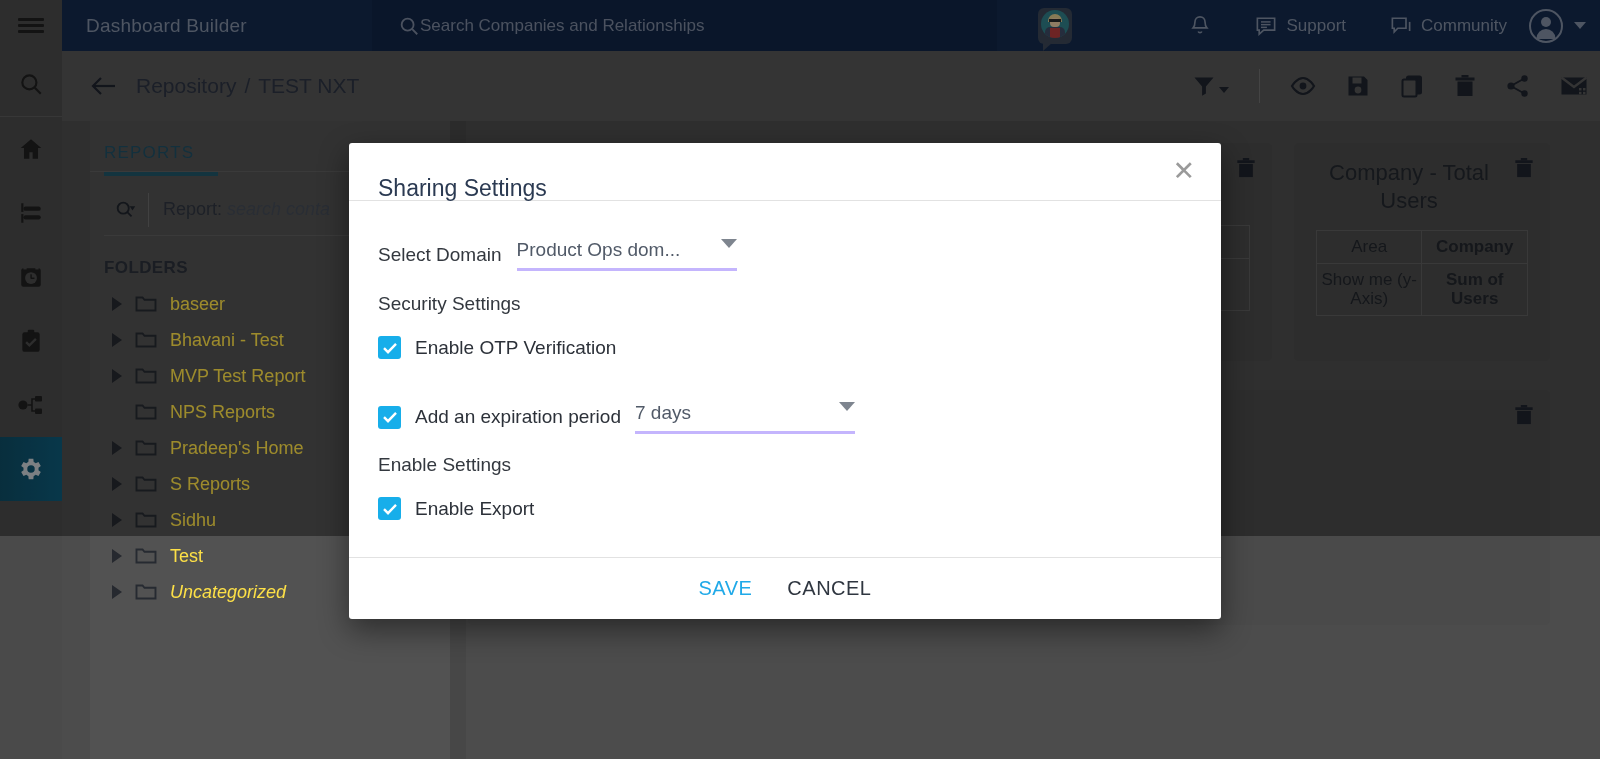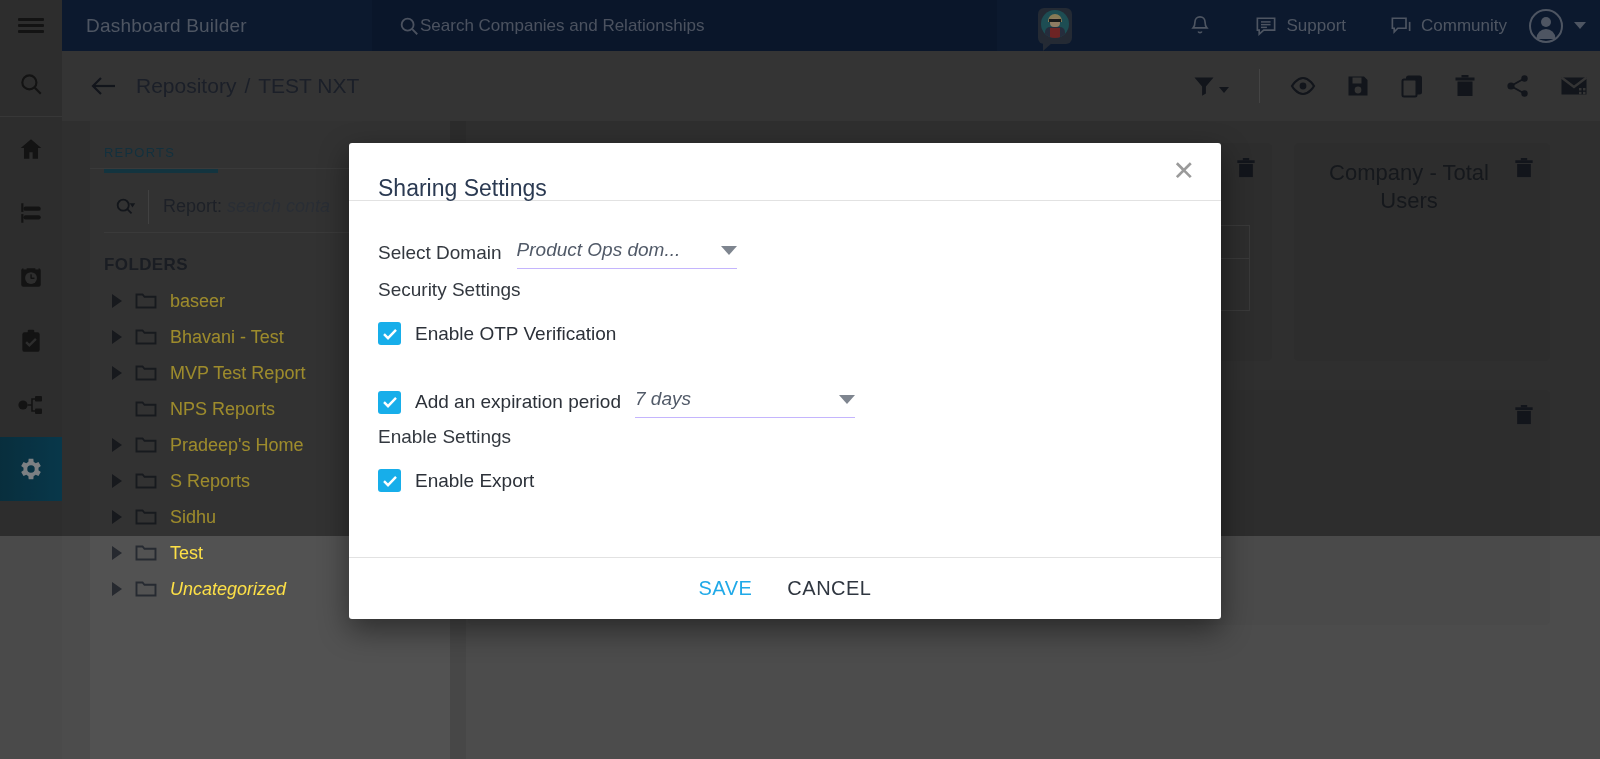--- a/index.html
+++ b/index.html
@@ -89,21 +89,21 @@
   
   .workarea {
     position: absolute; left: 62px; top: 121px; width: 1538px; height: 638px;
     background: #4c4c4c;
   }
   .left-panel {
     position: absolute; left: 90px; top: 121px; width: 360px; height: 638px;
     background: #525252;
   }
   .tabs-row { padding: 22px 0 0 14px; }
-  .tab-label { color: #1f4e63; font-size: 13px; letter-spacing: 1.2px; display: inline-block; padding-bottom: 12px; }
+  .tab-label { color: #1f4e63; font-size: 17px; letter-spacing: 1.2px; display: inline-block; padding-bottom: 12px; }
   .tab-underline { width: 114px; height: 4px; background: #1f5467; margin-left: 14px; }
   .tab-rule { height: 1px; background: #5e5e5e; margin-top: -4px; }
   .searchrow {
     display: flex; align-items: center; height: 52px; margin: 8px 14px 0 14px;
     border-bottom: 1px solid #5e5e5e;
   }
   .searchrow .mag { width: 44px; display:flex; align-items:center; justify-content:center; }
   .searchrow .sep { width: 1px; height: 34px; background: #6a6a6a; }
   .searchrow .txt { padding-left: 14px; color: #2f3540; font-size: 18px; white-space: nowrap; }
   .searchrow .txt i { color: #434a55; }
@@ -148,26 +148,26 @@
   .modal-foot {
     height: 62px; border-top: 1px solid #e2e2e2;
     display: flex; align-items: center; justify-content: center; gap: 35px; text-align: right;
   }
   .btn-save { color: #20a9e8; font-size: 20px; letter-spacing: .5px; cursor: pointer; }
   .btn-cancel { color: #2f3640; font-size: 20px; letter-spacing: .5px; cursor: pointer; }
 
   .field-row { display: flex; align-items: flex-end; }
   .field-label { color: #33383f; font-size: 19px; padding-bottom: 5px; }
   .select-ctl {
-    margin-left: 15px; width: 220px; border-bottom: 1px solid #c4b5fd;
-    display: flex; align-items: center; padding-bottom: 7px; font-style: italic;
+    margin-left: 15px; width: 220px; border-bottom: 3px solid #c4b5fd;
+    display: flex; padding-bottom: 7px;
   }
   .select-ctl .val { color: #515a68; font-size: 19px; }
   .select-ctl .dd { margin-left: auto; width:0;height:0;border-left:8px solid transparent;border-right:8px solid transparent;border-top:9px solid #7e858f;}
-  .section-label { color: #33383f; font-size: 19px; margin-top: 10px; }
+  .section-label { color: #33383f; font-size: 19px; margin-top: 22px; }
   .check-row { display: flex; align-items: center; margin-top: 21px; }
   .cbox {
     width: 23px; height: 23px; border-radius: 3px; background: #17aeea;
     display: flex; align-items: center; justify-content: center; flex: 0 0 23px;
   }
   .cbox svg { display: block; }
   .check-label { color: #2c3139; font-size: 19px; margin-left: 14px; }
   .select-ctl.wide { width: 220px; margin-left: 14px; margin-bottom: -2px; }
   .spacer-lg { height: 22px; }
 
@@ -509,20 +509,32 @@
 
     <div class="card" style="left:1294px;top:143px;width:256px;height:218px;">
       <span class="card-trash">
         <svg width="20" height="22" viewBox="0 0 22 24" fill="#1d222c">
           <rect x="1.5" y="3.5" width="19" height="3"></rect>
             <rect x="7.5" y="1" width="7" height="2.5"></rect>
             <path d="M3.5 7.5h15v14.5h-15z"></path>
         </svg>
       </span>
       <div class="card-title">Company - Total Users</div>
+      <table class="minitable">
+        <tbody>
+            <tr>
+          <td>Area</td>
+          <td class="b">Company</td>
+        </tr>
+        <tr>
+          <td>Show me (y-Axis)</td>
+          <td class="b">Sum of Users</td>
+        </tr>
+      </tbody>
+        </table>
     </div>
 
     <div class="card" style="left:468px;top:390px;width:1082px;height:235px;">
       <span class="card-trash">
         <svg width="20" height="22" viewBox="0 0 22 24" fill="#1d222c">
           <rect x="1.5" y="3.5" width="19" height="3"></rect>
             <rect x="7.5" y="1" width="7" height="2.5"></rect>
             <path d="M3.5 7.5h15v14.5h-15z"></path>
         </svg>
       </span>

